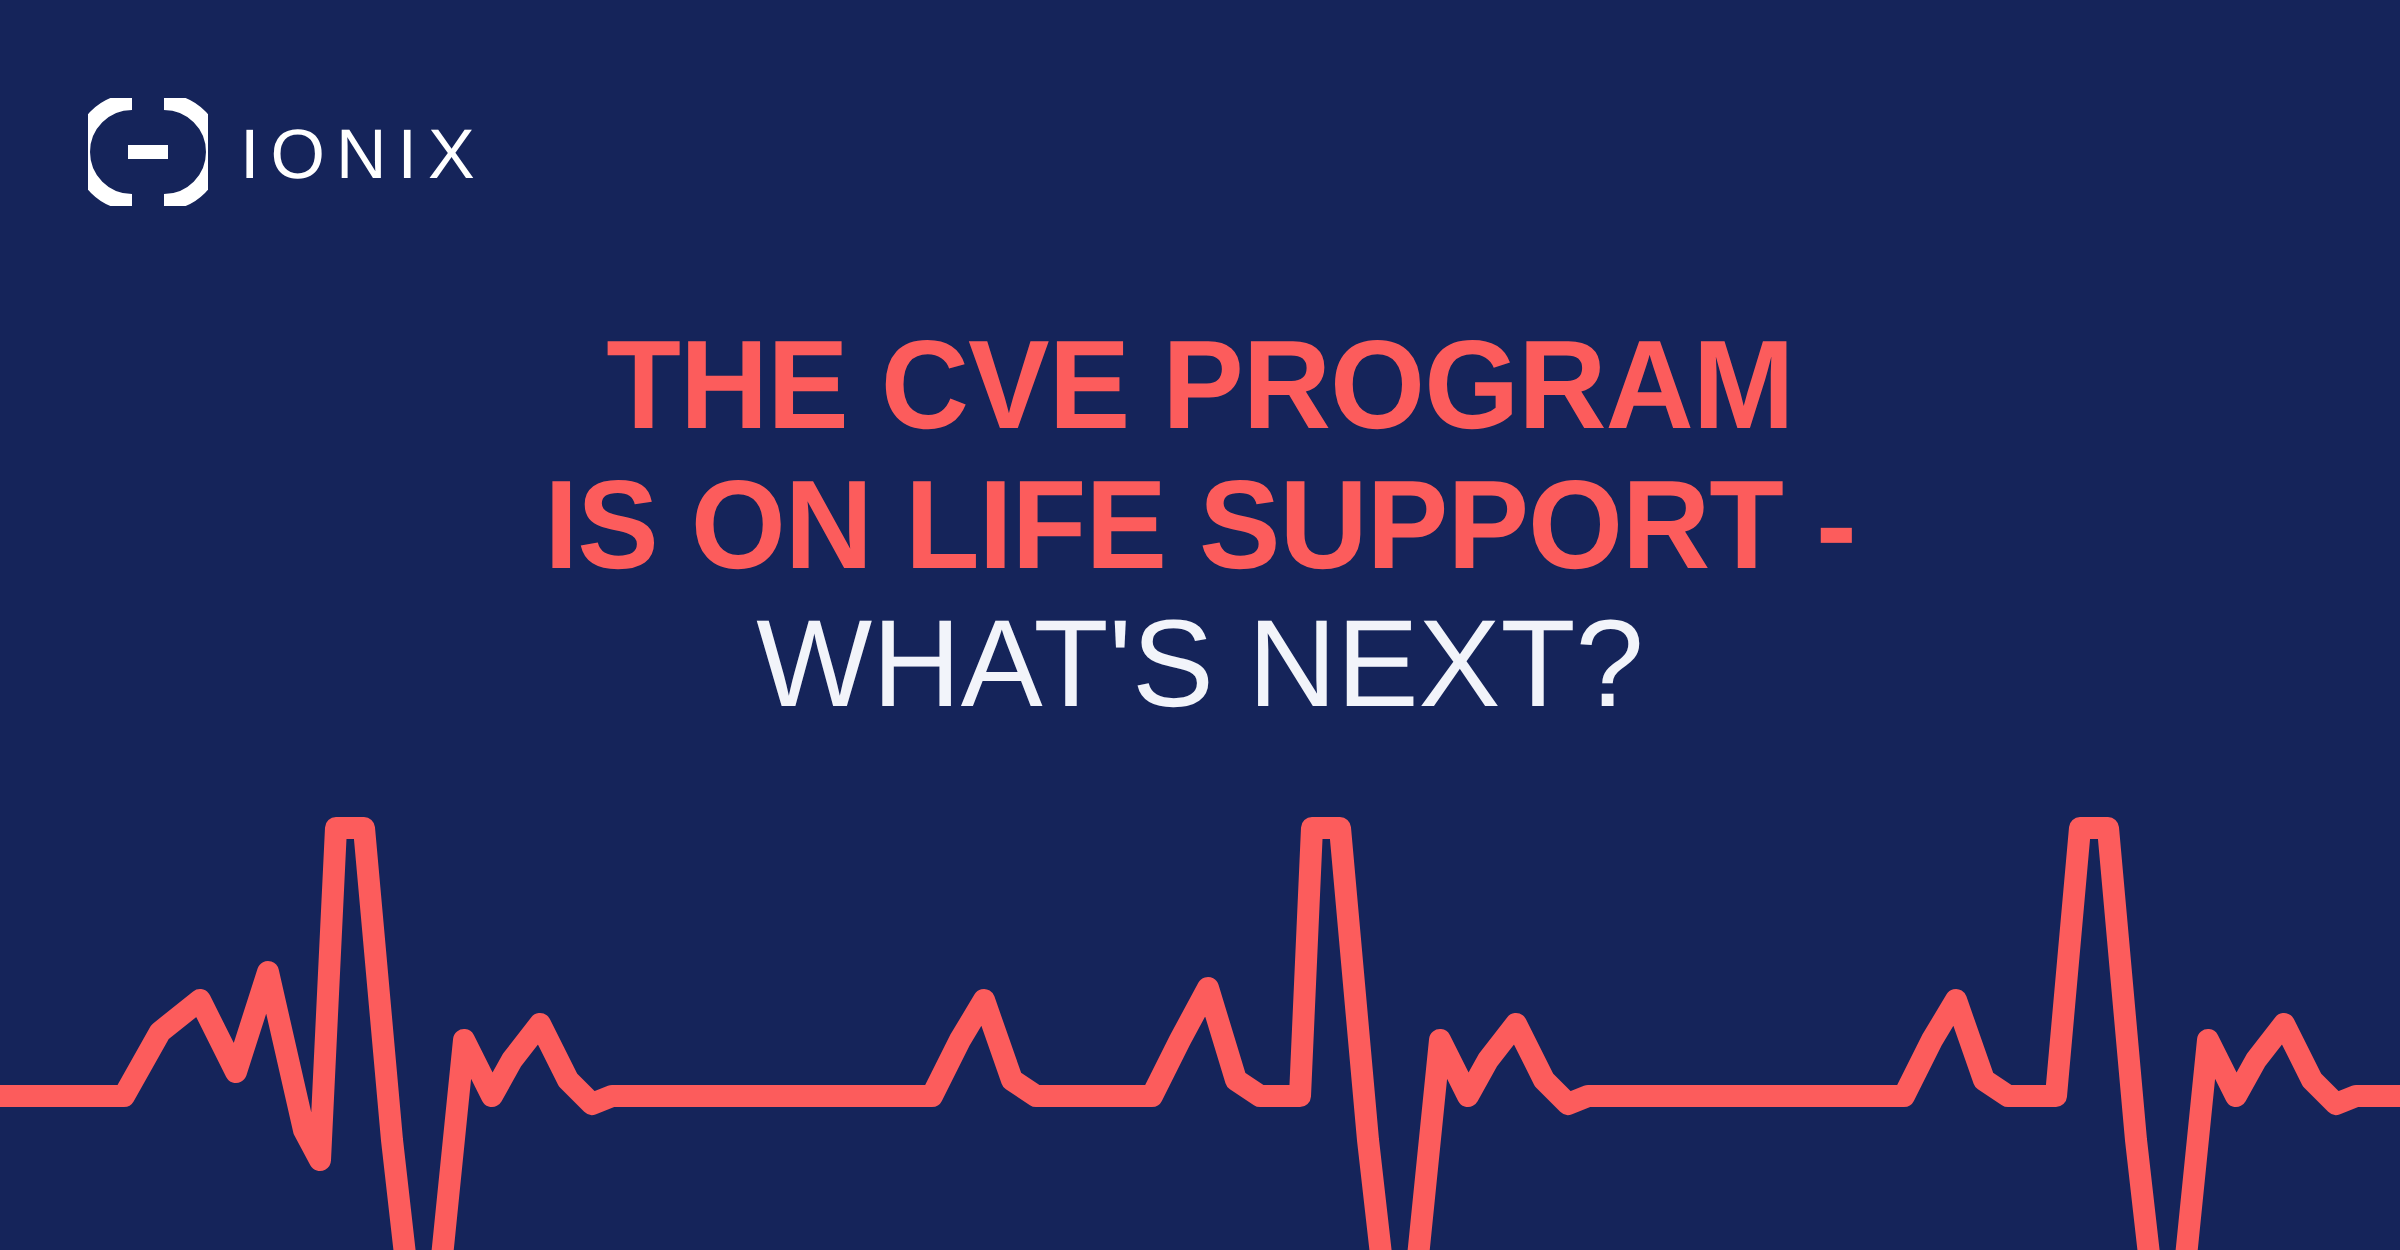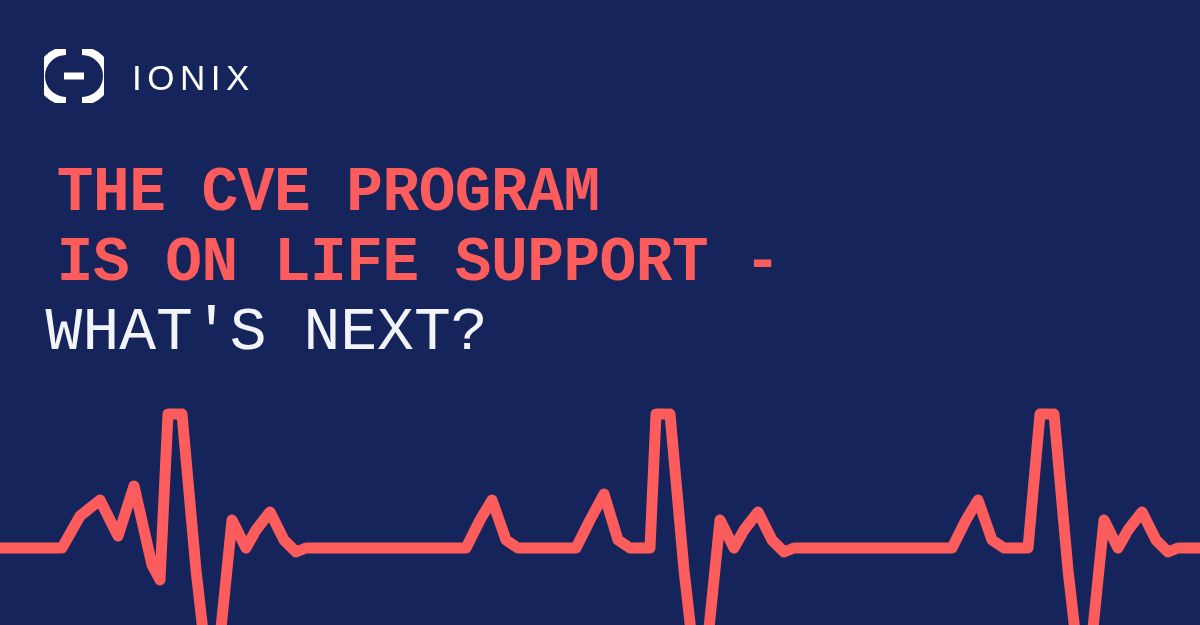--- a/index.html
+++ b/index.html
@@ -20,42 +20,42 @@
     overflow:hidden;
   }
 
   
   #brand {
     position:absolute;
     left:44px;
     top:48px;
     display:flex;
     align-items:center;
-    gap:28px;
+    gap:16px;
     height:56px;
   }
   #logo-mark { display:block; width:60px; height:54px; }
   #wordmark {
     color:#ffffff;
     font-size:35px;
     font-weight:400;
     letter-spacing:5.5px;
     line-height:1;
     white-space:nowrap;
     position:relative;
     top:1px;
   }
 
   
   #headline {
     position:absolute;
     left:0; right:0;
     top:162px;
+    text-align:center;
     padding:0 40px;
-    font-family:Liberation Mono, monospace;
   }
   .hl-line {
     display:block;
     line-height:1.00;
     white-space:nowrap;
     font-size:63px;
   }
   .hl-accent {
     color:#fc5c5c;
     font-weight:700;

